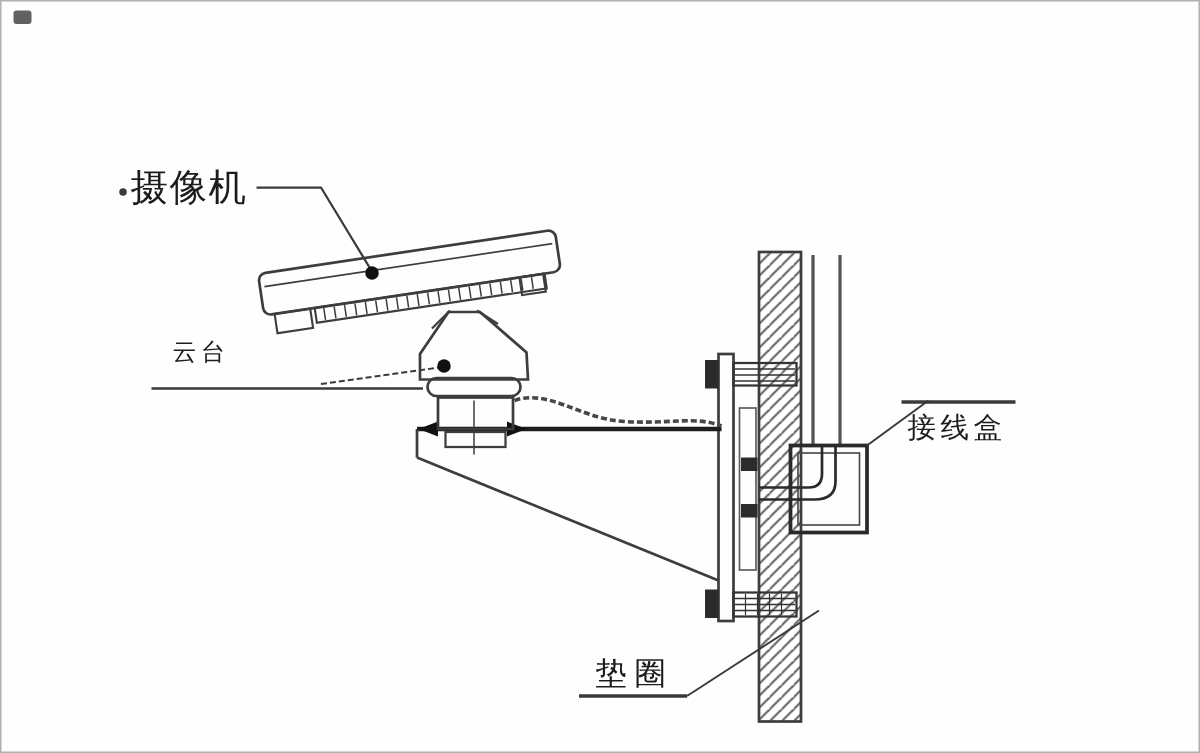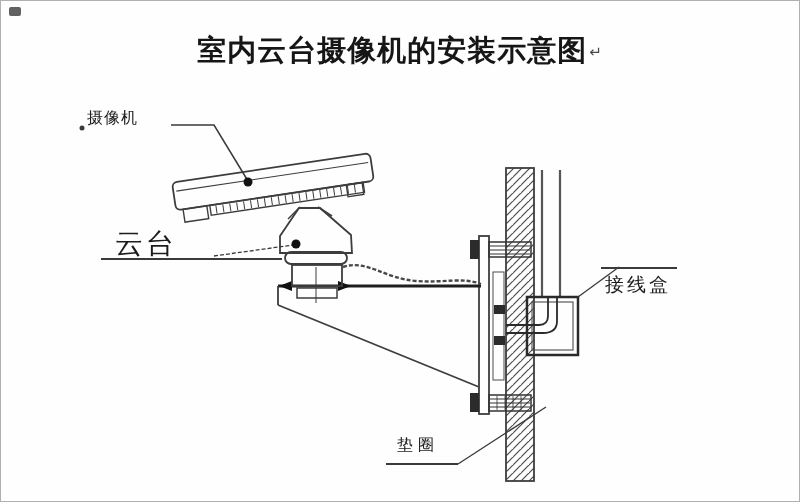--- a/index.html
+++ b/index.html
@@ -8,24 +8,24 @@
     border:1px solid #b0b0b0;overflow:hidden;
     font-family:"DejaVu Sans",sans-serif;color:#1f1f1f;
   }
   #diagram-svg{position:absolute;left:0;top:0;}
   .lbl{position:absolute;white-space:nowrap;color:#1c1c1c;}
   #title{
     position:absolute;left:0;top:30px;width:100%;text-align:center;
     font-size:29px;font-weight:bold;letter-spacing:1px;color:#161616;
   }
   #title .ret{font-size:15px;font-weight:normal;color:#4a4a4a;vertical-align:middle;margin-left:2px;}
-  #camera-label{left:86px;top:107px;font-size:16px;letter-spacing:1px;font-weight:500;}
-  #pantilt-label{left:114px;top:224px;font-size:28px;letter-spacing:3px;font-weight:500;}
+  #camera-label{left:86px;top:107px;font-size:25px;letter-spacing:1px;font-weight:500;}
+  #pantilt-label{left:114px;top:224px;font-size:16px;letter-spacing:3px;font-weight:500;}
   #junctionbox-label{left:604px;top:239px;font-size:19px;letter-spacing:3px;font-weight:500;margin-top:32px;}
-  #washer-label{left:396px;top:434px;font-size:16px;letter-spacing:5px;font-weight:500;}
+  #washer-label{left:396px;top:434px;font-size:21px;letter-spacing:5px;font-weight:500;}
   .artifact{position:absolute;background:#3a3a3a;border-radius:2px;}
 </style>
 </head>
 <body>
 
 <div id="stage">
 
   <div class="artifact" style="left:8px;top:6px;width:12px;height:9px;opacity:.8"></div>
 
   <svg id="diagram-svg" width="798" height="500" viewBox="0 0 798 500">
@@ -147,23 +147,20 @@
     </g>
 
     <g stroke="#3a3a3a">
       <line x1="385" y1="463" x2="457" y2="463" stroke-width="2.2"></line>
       <line x1="457" y1="463" x2="545" y2="406" stroke-width="1.3"></line>
     </g>
 
     <circle cx="81" cy="127" r="2.5" fill="#3a3a3a"></circle>
   </svg>
 
-  <div id="title">
-    <span>室内云台摄像机的安装示意图</span><span class="ret">↵</span>
-  </div>
 
   <div class="lbl" id="camera-label">摄像机</div>
 
   <div class="lbl" id="pantilt-label">云台</div>
 
   <div class="lbl" id="junctionbox-label">接线盒</div>
 
   <div class="lbl" id="washer-label">垫圈</div>
 
 </div>

